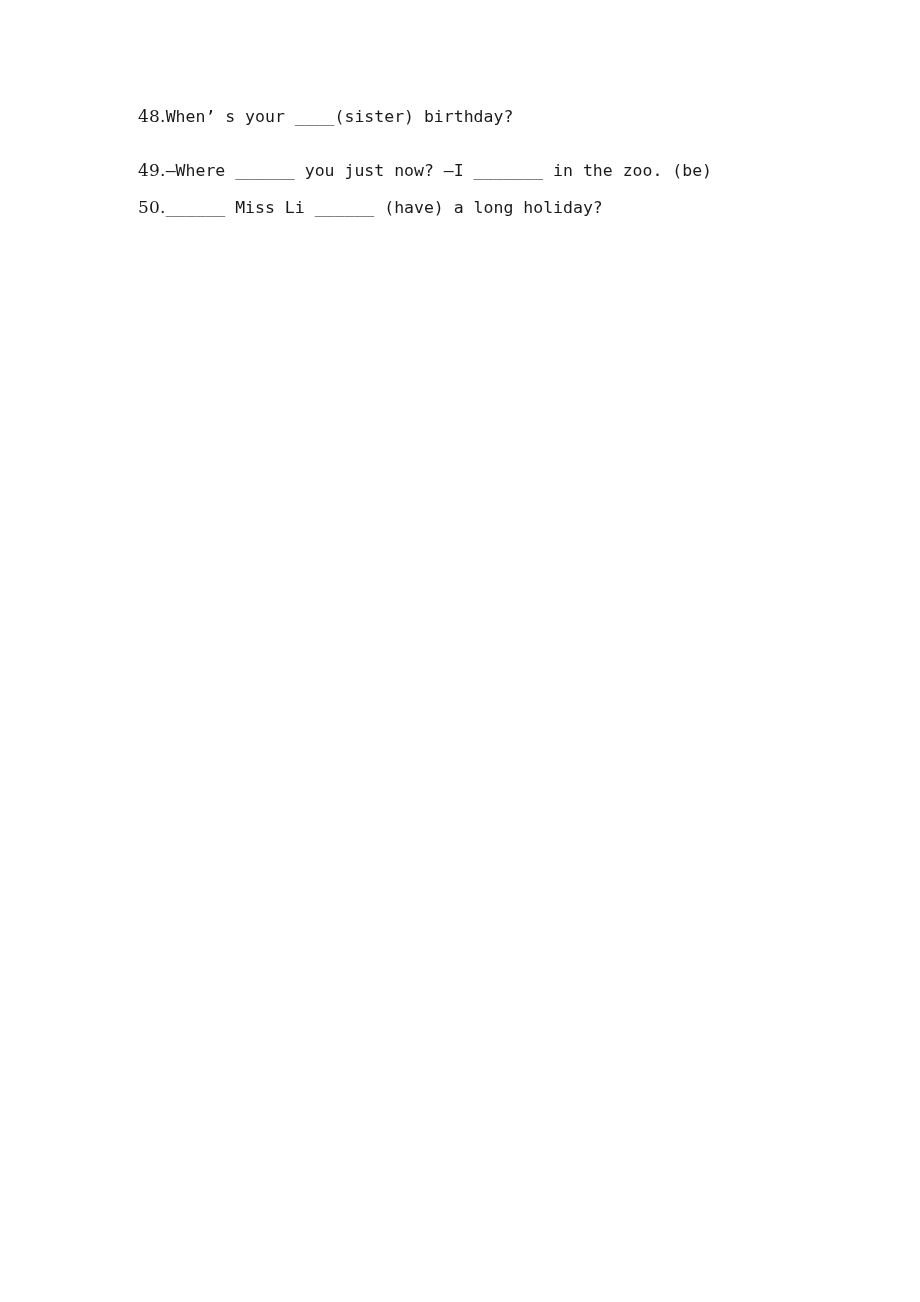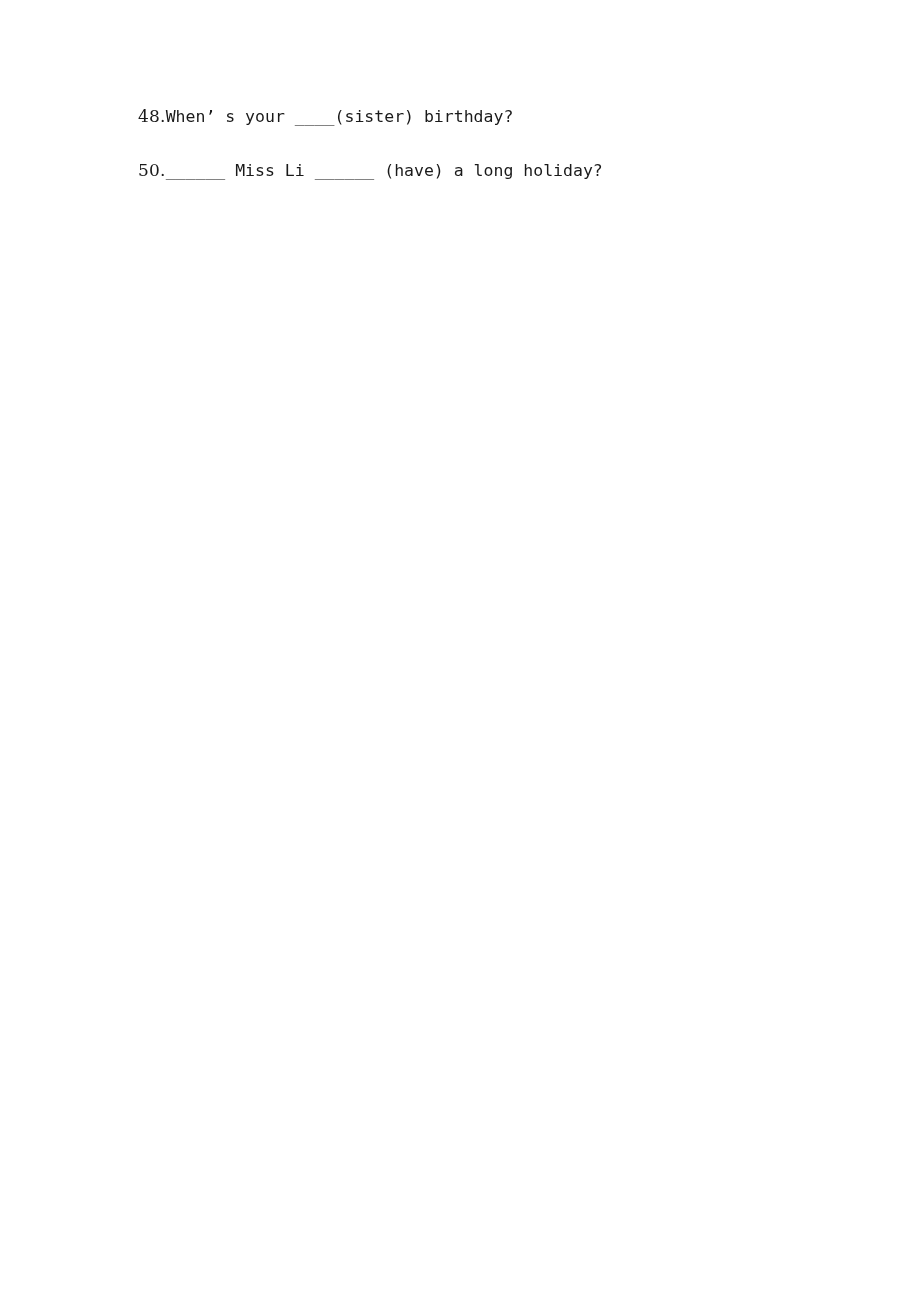--- a/index.html
+++ b/index.html
@@ -66,20 +66,23 @@
 <body>
 
 <div class="page">
 
   <div class="exercise-block">
 
     <div class="question q-48">
       <span class="q-number">48.</span><span class="q-body">When’ s your </span><span class="blank">____</span><span class="q-body">(sister) birthday?</span>
     </div>
 
+    <div class="question q-49">
+      <span class="q-number">49.</span><span class="q-body">—Where </span><span class="blank">______</span><span class="q-body"> you just now? —I </span><span class="blank">_______</span><span class="q-body"> in the zoo. (be)</span>
+    </div>
 
     <div class="question q-50">
       <span class="q-number">50.</span><span class="q-body"></span><span class="blank">______</span><span class="q-body"> Miss Li </span><span class="blank">______</span><span class="q-body"> (have) a long holiday?</span>
     </div>
 
   </div>
 
 </div>
 
 </body></html>

